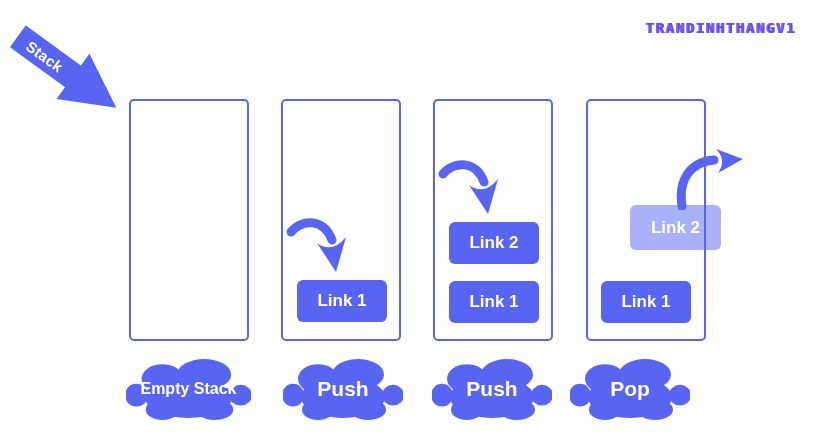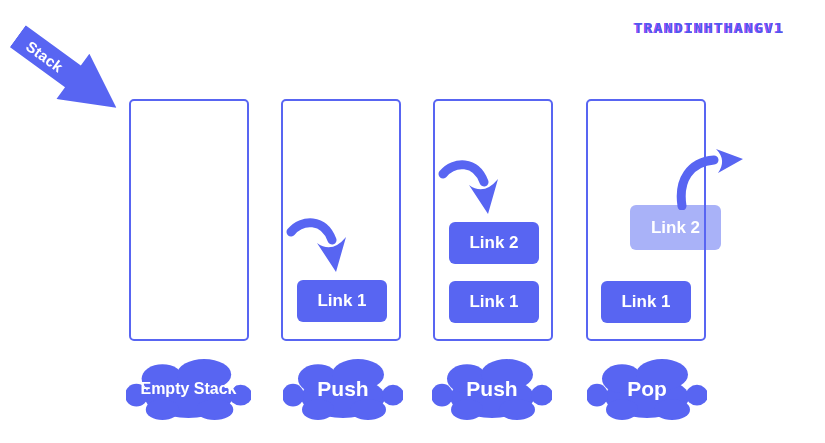--- a/index.html
+++ b/index.html
@@ -13,21 +13,21 @@
     background:#5865F2;
     clip-path:polygon(0 26%,56% 26%,56% 0,100% 50%,56% 100%,56% 74%,0 74%);
     transform:rotate(36deg);
     display:flex;align-items:center;
   }
   .stack-arrow-label{
     color:#fff;font-weight:bold;font-size:15px;padding-left:13px;letter-spacing:.3px;
   }
   
   .watermark{
-    position:absolute;top:20px;right:40px;
+    position:absolute;top:20px;right:28px;
     font-family:"DejaVu Sans Mono", monospace;font-weight:bold;
     font-size:14px;letter-spacing:1.6px;
     color:#4b5bf0;text-shadow:-1.5px 0 0 #b44df2;
   }
   
   .panel{
     position:absolute;top:99px;width:120px;height:242px;
     border:2px solid #5865F2;border-radius:5px;background:transparent;
     box-sizing:border-box;z-index:2;
   }
@@ -46,21 +46,21 @@
   
   .cloud{position:absolute;width:120px;height:62px;}
   .cloud svg{position:absolute;inset:0;}
   .cloud-label{
     position:absolute;inset:0;display:flex;align-items:center;justify-content:center;
     color:#fff;font-weight:bold;font-size:21px;z-index:2;white-space:nowrap;
   }
   .cloud-1{left:126px;top:358px;width:125px;}
   .cloud-2{left:283px;top:358px;}
   .cloud-3{left:432px;top:358px;}
-  .cloud-4{left:587px;top:358px;}
+  .cloud-4{left:570px;top:358px;}
 </style>
 </head>
 <body>
 
 <div class="canvas">
 
   <div class="stack-arrow">
     <span class="stack-arrow-label">Stack</span>
   </div>
 

